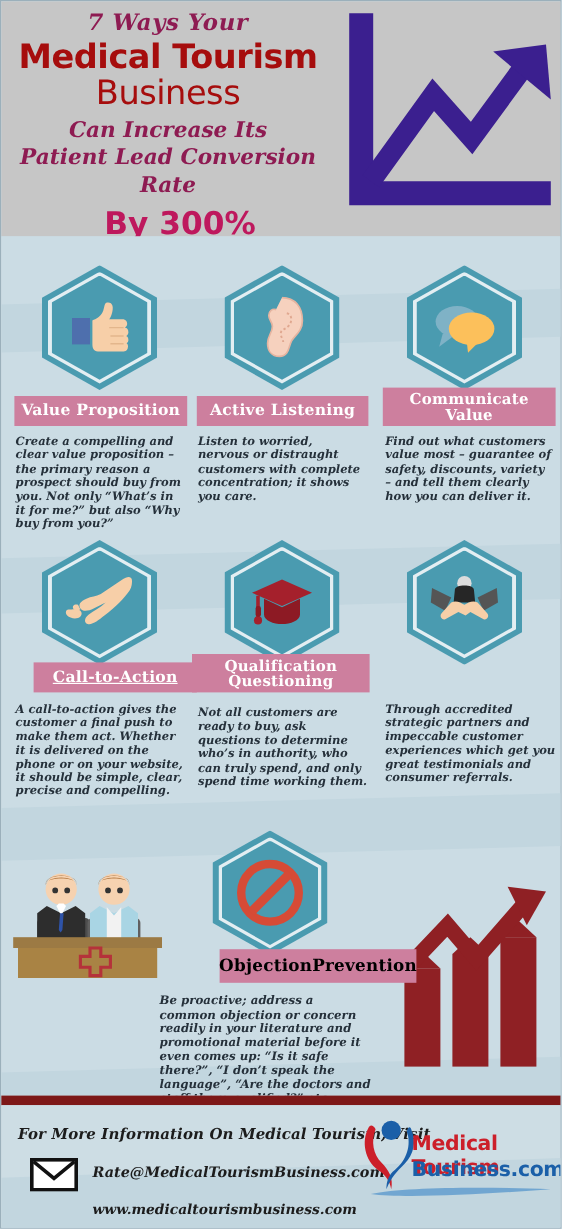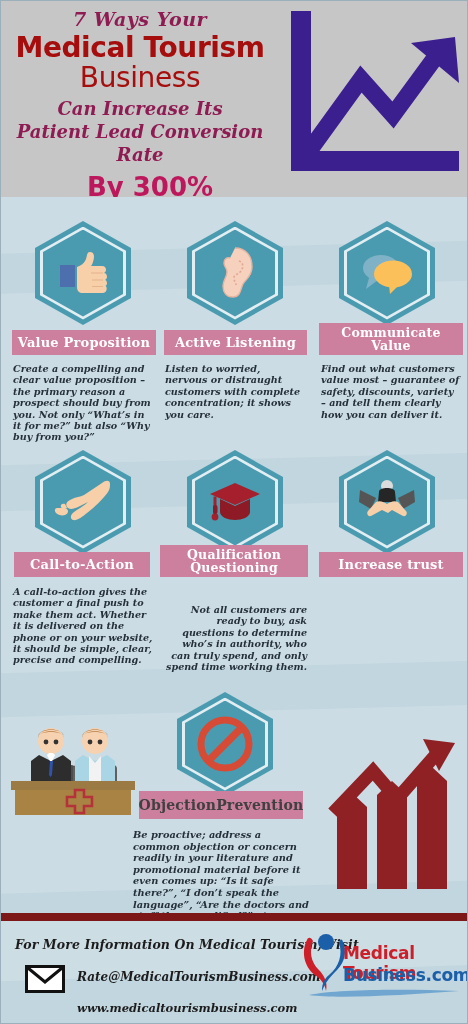--- a/index.html
+++ b/index.html
@@ -53,23 +53,23 @@
   .label{position:absolute;background:#cd7f9e;color:#fff;
     font-family:"DejaVu Serif",serif;font-weight:bold;font-size:13px;
     text-align:center;display:flex;align-items:center;justify-content:center;
     letter-spacing:.2px;line-height:14px;padding:0 2px;box-sizing:border-box;}
   .label.two{font-size:12.5px;line-height:13.5px;}
 
   .desc{position:absolute;font-family:"DejaVu Serif",serif;font-style:italic;
     font-weight:bold;font-size:9.6px;line-height:11.4px;color:#25303a;}
 
   
-  .obj-label{position:absolute;background:#cd7f9e;color:#404040;
+  .obj-label{position:absolute;background:#cd7f9e;color:#000000;
     font-family:"DejaVu Serif",serif;font-weight:bold;font-size:14px;
-    display:flex;align-items:center;justify-content:center;letter-spacing:.2px;}
+    display:flex;align-items:center;justify-content:center;letter-spacing:.2px;margin-left:44px;}
   .obj-desc{position:absolute;font-family:"DejaVu Serif",serif;font-style:italic;
     font-weight:bold;font-size:9.8px;line-height:11.6px;color:#25303a;}
 
   
   .foot-rule{position:absolute;left:0;top:912px;width:468px;height:8px;background:#7d1818;}
   .footer{position:absolute;left:0;top:920px;width:468px;height:104px;background:#cddde4;overflow:hidden;}
   .foot-band{position:absolute;left:-20px;top:52px;width:520px;height:60px;
     background:#c2d6df;transform:rotate(-2deg);}
   .f-line1{position:absolute;left:14px;top:16px;font-family:"DejaVu Serif",serif;
     font-style:italic;font-weight:bold;font-size:12.5px;color:#1c1c1c;letter-spacing:.1px;}
@@ -190,26 +190,26 @@
         <svg width="58" height="48" viewBox="0 0 58 48">
           <circle cx="29" cy="8" r="6" fill="#dcdcdc"></circle>
           <path d="M21 14 C21 11 25 10 29 10 C33 10 37 11 37 14 L38 24 H20 Z" fill="#262626"></path>
           <path d="M2 12 L18 20 L13 31 L1 24 Z" fill="#555"></path>
           <path d="M56 12 L40 20 L45 31 L57 24 Z" fill="#555"></path>
           <path d="M18 24 C22 22 26 24 29 26 C32 24 36 22 40 24 L48 33 C50 35 48 39 45 38 L34 32 L30 35 L24 32 L13 38 C10 39 8 35 10 33 Z" fill="#f7cfa8"></path>
         </svg>
       </div>
     </div>
 
-    <div class="label" style="left:13px;top:355px;width:136px;height:25px;">Call-to-Action</div>
+    <div class="label" style="left:27px;top:355px;width:136px;height:25px;text-decoration:underline;">Call-to-Action</div>
     <div class="label two" style="left:159px;top:348px;width:148px;height:32px;">Qualification Questioning</div>
-    <div class="label" style="left:318px;top:355px;width:144px;height:25px;">Increase trust</div>
 
     <div class="desc" style="left:12px;top:389px;width:142px;">A call-to-action gives the customer a final push to make them act. Whether it is delivered on the phone or on your website, it should be simple, clear, precise and compelling.</div>
-    <div class="desc" style="left:164px;top:407px;width:142px;text-align:right;">Not all customers are ready to buy, ask questions to determine who’s in authority, who can truly spend, and only spend time working them.</div>
+    <div class="desc" style="left:164px;top:392px;width:142px;">Not all customers are ready to buy, ask questions to determine who’s in authority, who can truly spend, and only spend time working them.</div>
+    <div class="desc" style="left:320px;top:389px;width:142px;">Through accredited strategic partners and impeccable customer experiences which get you great testimonials and consumer referrals.</div>
 
     <div class="hex-wrap" style="left:176px;top:495px;">
       <div class="hex"></div>
       <div class="hex-in"></div>
       <div class="hex-core">
         <svg width="56" height="56" viewBox="0 0 56 56">
           <circle cx="28" cy="28" r="24" fill="none" stroke="#d64b36" stroke-width="7"></circle>
           <rect x="5" y="24.5" width="46" height="7.5" fill="#d64b36" transform="rotate(-45 28 28)"></rect>
         </svg>
       </div>

